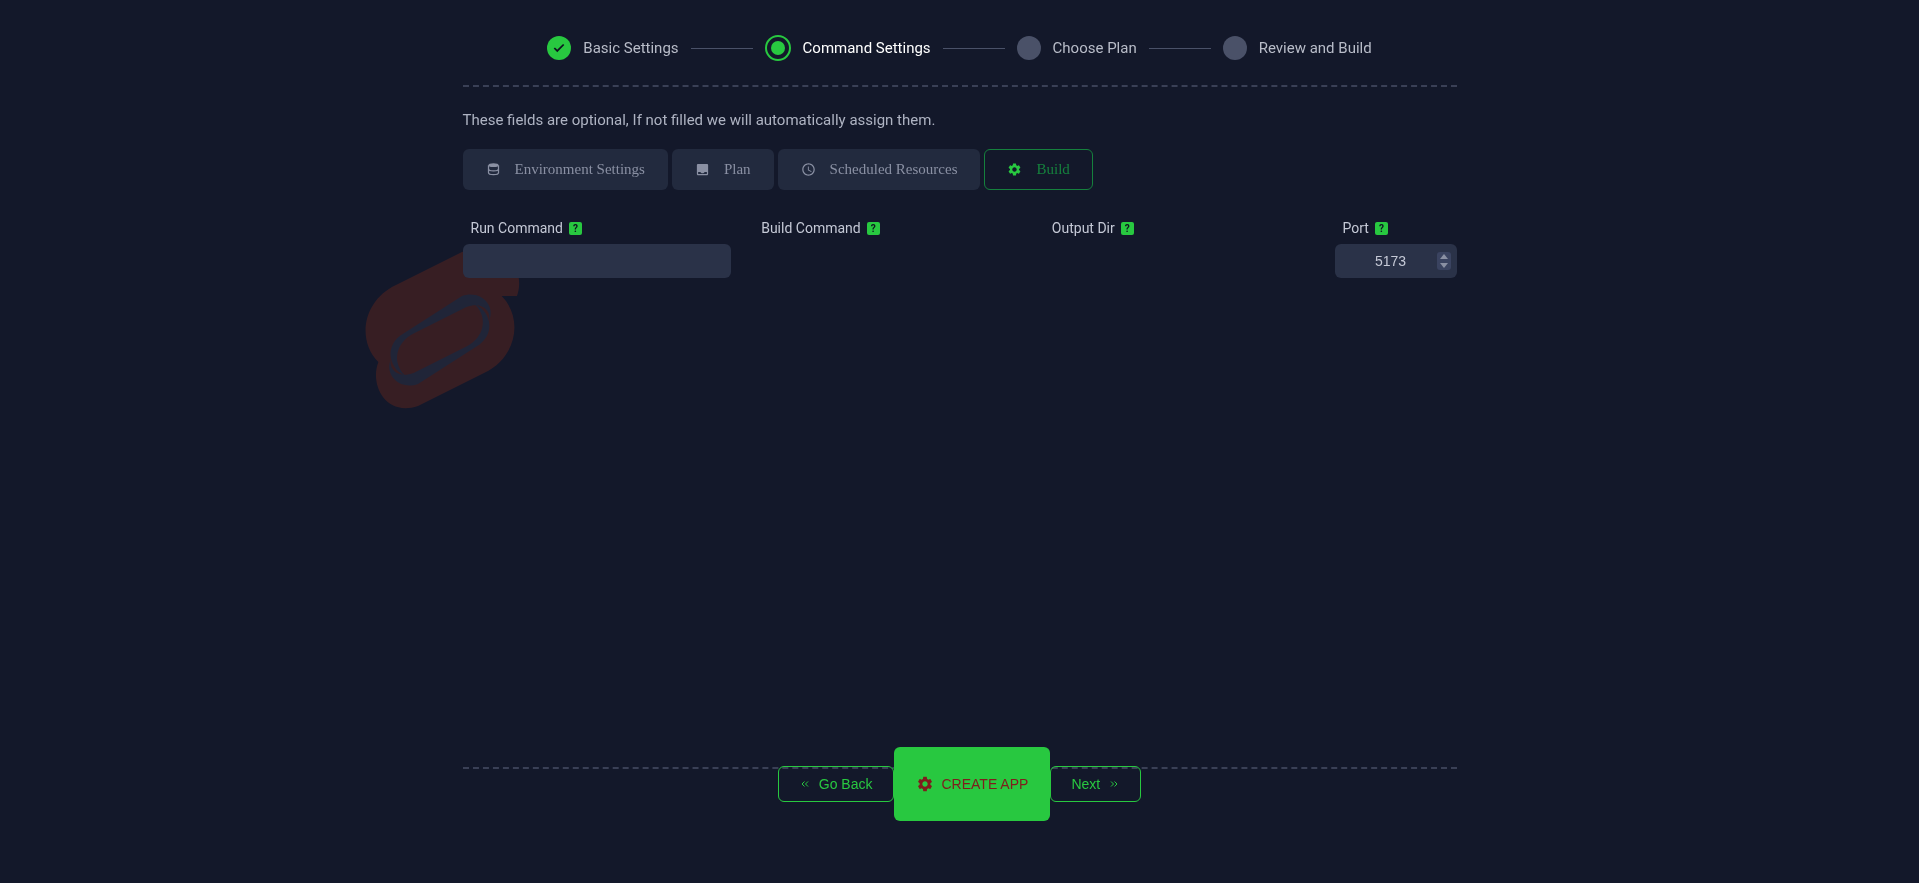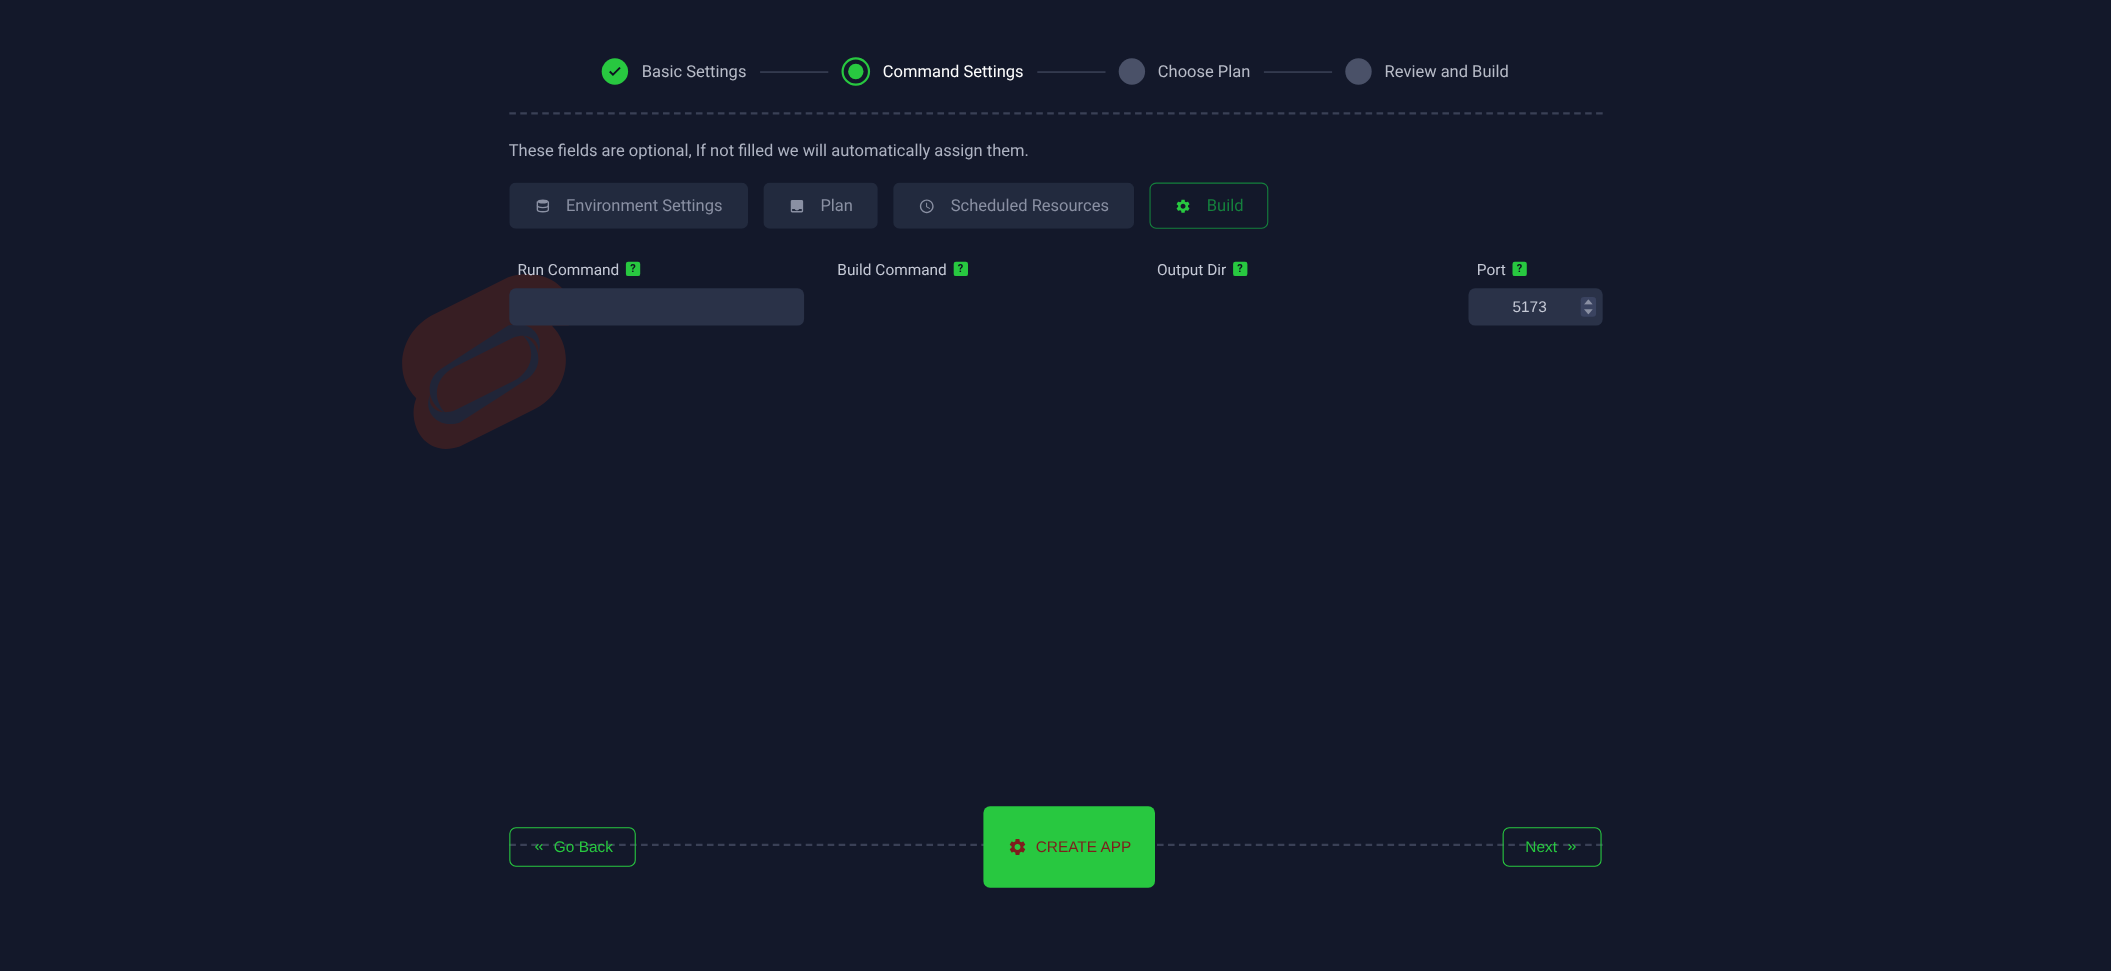--- a/index.html
+++ b/index.html
@@ -12,21 +12,21 @@
       color: #c5c9d6;
       font-family: -apple-system, BlinkMacSystemFont, "Segoe UI", Roboto, sans-serif;
       width: 1919px;
       height: 883px;
       position: relative;
       overflow: hidden;
     }
     .container {
       max-width: 1280px;
       margin: 0 auto;
-      padding-top: 52px;
+      padding-top: 35px;
       position: relative;
       z-index: 2;
     }
     .stepper {
       display: flex;
       align-items: center;
       justify-content: center;
       gap: 12px;
       margin-bottom: 24px;
     }
@@ -84,22 +84,23 @@
       width: 100%;
       margin: 12px 0;
     }
     .info-text {
       font-size: 15px;
       color: #aeb3c2;
       margin: 24px 0 20px 0;
     }
     .tabs {
       display: flex;
-      gap: 14px;
+      gap: 4px;
       margin-bottom: 30px;
+      font-family: Liberation Serif, serif;
     }
     .tab {
       display: flex;
       align-items: center;
       gap: 14px;
       padding: 11px 22px;
       border-radius: 6px;
       background-color: #222a3e;
       font-size: 15px;
       color: #8a90a3;
@@ -126,21 +127,21 @@
       gap: 22px;
     }
     .field {
       flex: 1;
     }
     .field.small {
       flex: 0 0 122px;
     }
     .field-label {
       display: flex;
-      align-items: flex-start;
+      align-items: center;
       gap: 6px;
       font-size: 14px;
       color: #c5c9d6;
       margin-bottom: 8px;
       padding-left: 8px;
     }
     .help-icon {
       width: 13px;
       height: 13px;
       background-color: #28c840;
@@ -197,27 +198,27 @@
     .bottom-dashed {
       position: absolute;
       bottom: 114px;
       left: 50%;
       transform: translateX(-50%);
       width: 994px;
       border-top: 2px dashed #3a4056;
     }
     .footer-buttons {
       position: absolute;
-      bottom: 76px;
+      bottom: 62px;
       left: 50%;
       transform: translateX(-50%);
       width: 994px;
       display: flex;
       align-items: center;
-      justify-content: space-between;
+      justify-content: center;
     }
     .btn {
       display: flex;
       align-items: center;
       gap: 8px;
       padding: 9px 20px;
       border-radius: 6px;
       font-size: 14px;
       font-weight: 500;
       cursor: pointer;

